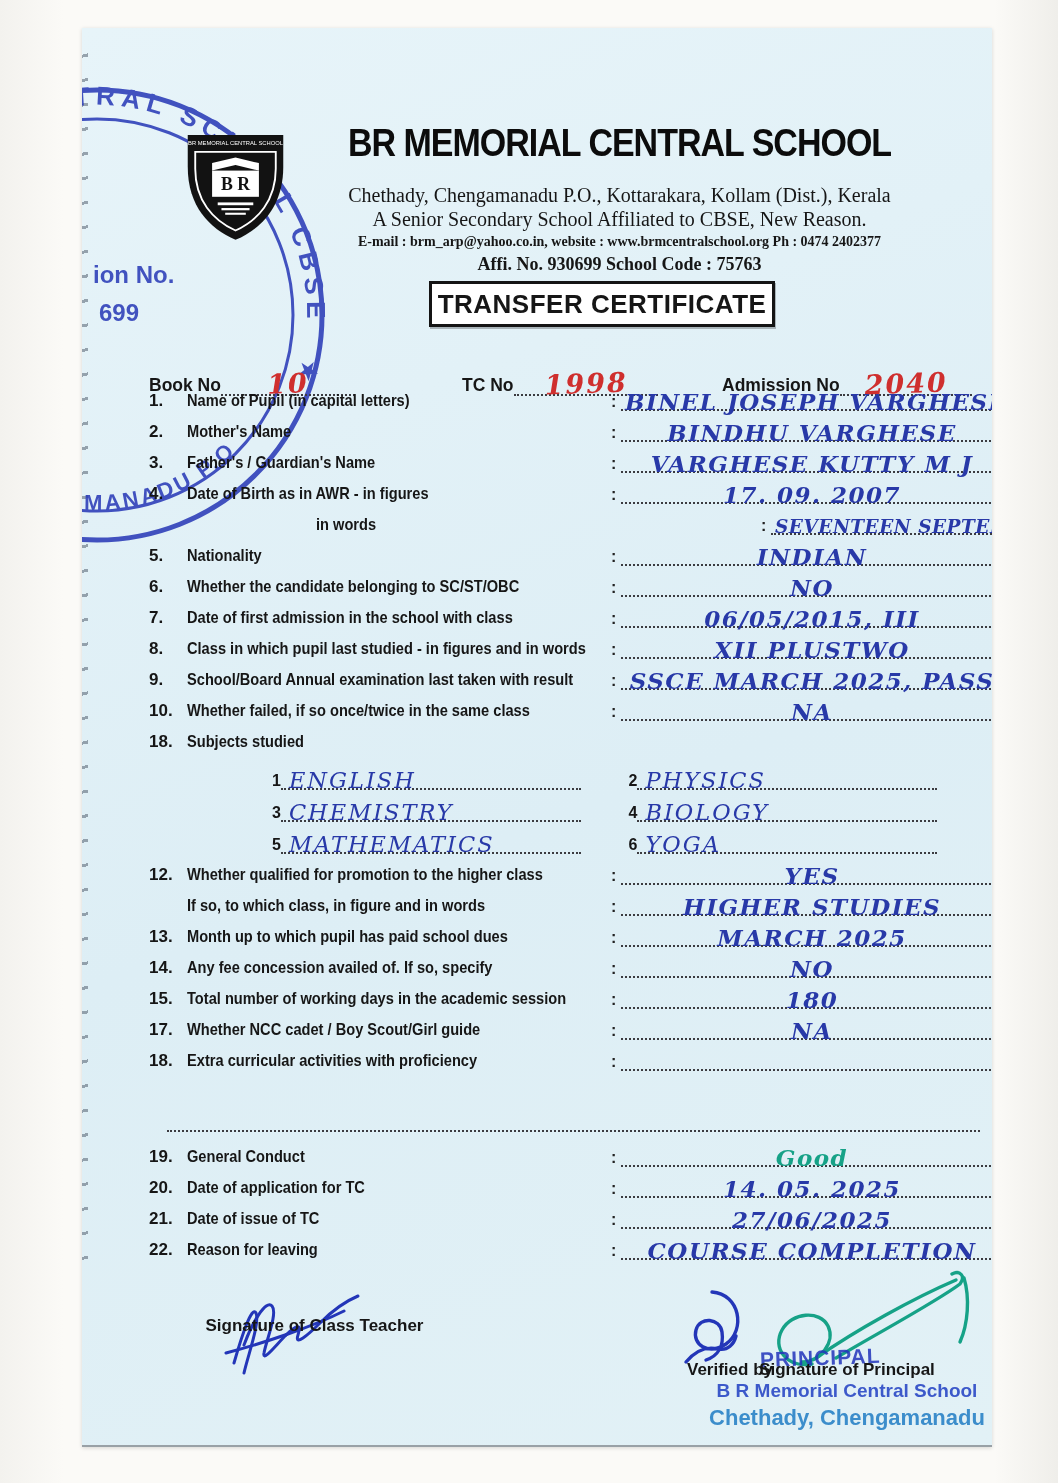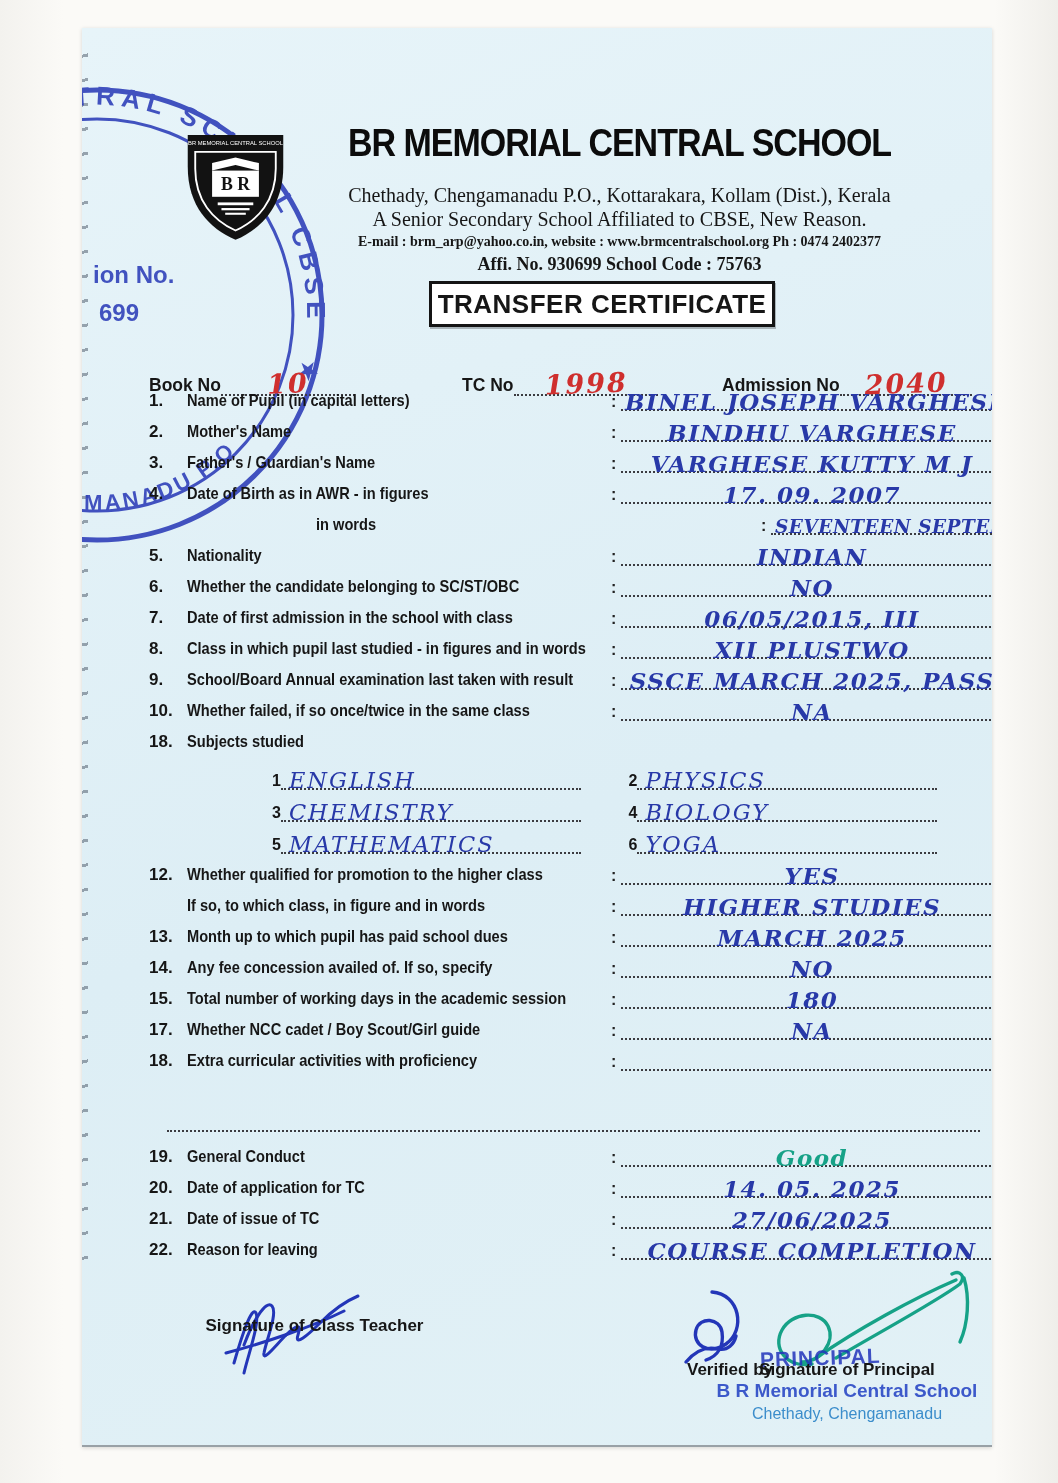--- a/index.html
+++ b/index.html
@@ -67,21 +67,21 @@
   
   .sep-dots{position:absolute;left:85px;right:12px;top:1100px;border-bottom:2.5px dotted #3b3b40;height:2px;}
   
   .sig-label{position:absolute;font-weight:bold;font-size:17px;text-align:center;white-space:nowrap;}
   .sig-svg{position:absolute;}
   .principal-word{position:absolute;left:678px;top:1318px;font-weight:bold;font-size:21px;
     color:#2234bb;opacity:.85;letter-spacing:1px;transform:rotate(-2deg);}
   .stamp-line2{position:absolute;left:615px;top:1352px;width:300px;text-align:center;
     font-weight:bold;font-size:19px;color:#2b49c6;opacity:.9;}
   .stamp-line3{position:absolute;left:615px;top:1377px;width:300px;text-align:center;
-    font-weight:normal;font-size:16px;color:#2e85c8;opacity:.92;}
+    font-weight:bold;font-size:22px;color:#2e85c8;opacity:.92;}
 </style>
 </head>
 <body>
 
 <div class="paper">
   <div class="edge-marks"></div>
 
   <svg class="stamp" viewBox="0 0 500 500">
     <circle cx="250" cy="250" r="225" fill="none" stroke="#2b3cb8" stroke-width="5"></circle>
     <circle cx="250" cy="250" r="196" fill="none" stroke="#2b3cb8" stroke-width="3"></circle>

